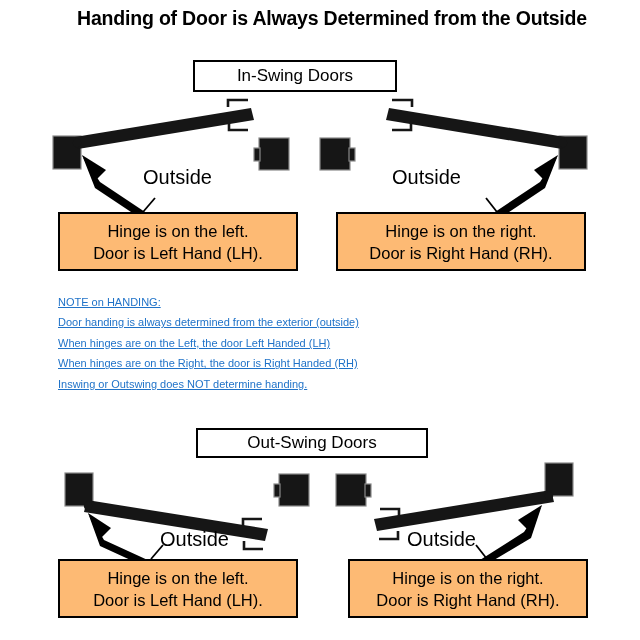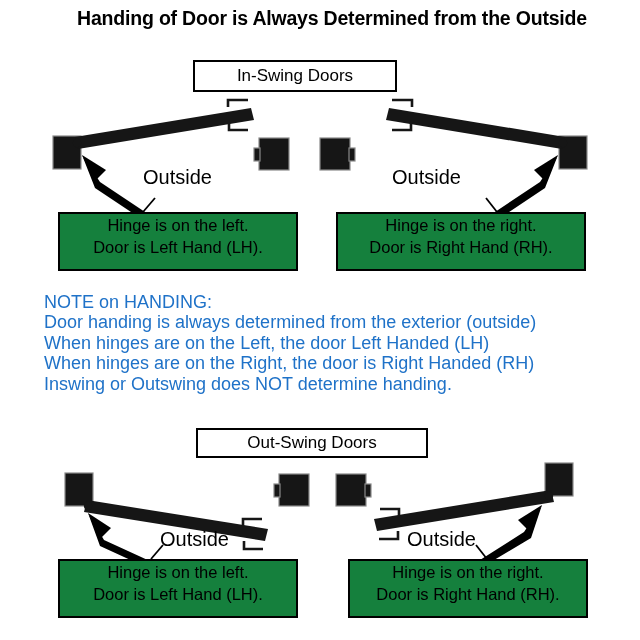--- a/index.html
+++ b/index.html
@@ -18,41 +18,41 @@
 
   .section-label{
     position:absolute;border:2px solid #000;background:#fff;
     box-sizing:border-box;text-align:center;
     font-size:17px;line-height:26px;
   }
   #inswing-label{left:193px;top:60px;width:204px;height:32px;line-height:28px;}
   #outswing-label{left:196px;top:428px;width:232px;height:30px;line-height:26px;}
 
   .callout{
-    position:absolute;border:2px solid #000;background:#15803d;
+    position:absolute;border:2px solid #000;background:#fdba74;
     box-sizing:border-box;text-align:center;
-    font-size:16.5px;
+    font-size:16.5px;padding-top:6px;
   }
   .callout .ln{display:block;line-height:22px;white-space:nowrap;}
   #callout-tl{left:58px;top:212px;width:240px;height:59px;}
   #callout-tr{left:336px;top:212px;width:250px;height:59px;}
   #callout-bl{left:58px;top:559px;width:240px;height:59px;}
   #callout-br{left:348px;top:559px;width:240px;height:59px;}
 
   .outside-label{
     position:absolute;font-size:20px;white-space:nowrap;
   }
   #outside-tl{left:143px;top:166px;}
   #outside-tr{left:392px;top:166px;}
   #outside-bl{left:160px;top:528px;}
   #outside-br{left:407px;top:528px;}
 
   .note{
-    position:absolute;left:44px;top:292px;width:530px;
-    font-size:18px;line-height:20.4px;
+    position:absolute;left:58px;top:292px;width:530px;
+    font-size:11px;line-height:20.4px;text-decoration:underline;
   }
   .note .ln{display:block;white-space:nowrap;}
 
   svg.doors{position:absolute;left:0;top:0;width:640px;height:640px;pointer-events:none;}
   .jamb{fill:#161616;stroke:#8a8a8a;stroke-width:1.2;}
   .panel{fill:#161616;}
   .hingemark{stroke:#161616;stroke-width:2.6;fill:none;stroke-linecap:butt;}
   .pivot{fill:#161616;}
   .arrow{fill:#000;}
 </style>

